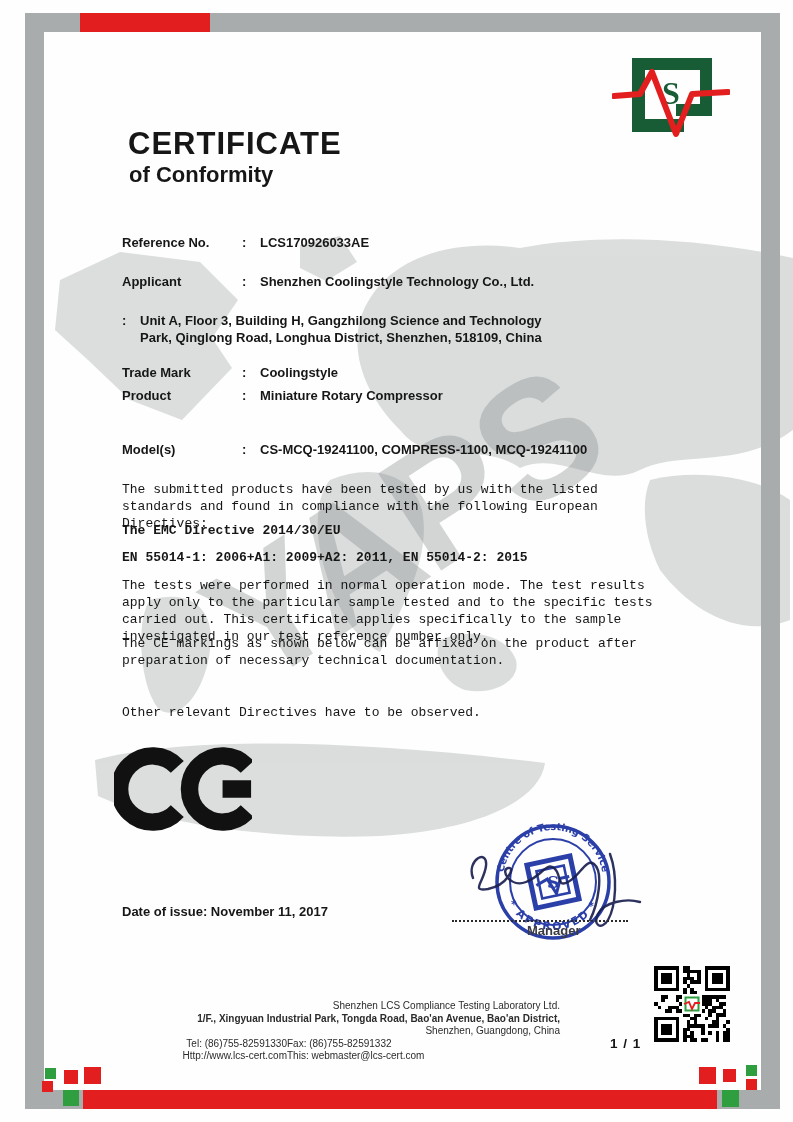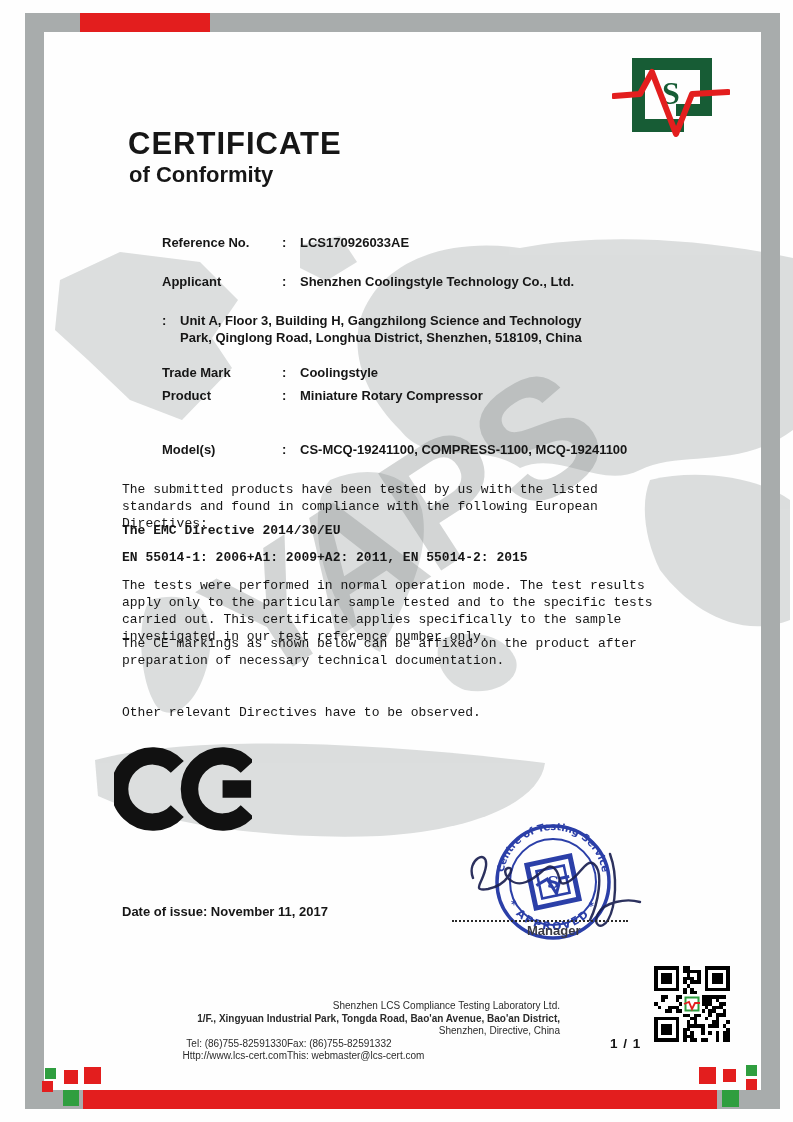--- a/index.html
+++ b/index.html
@@ -23,21 +23,21 @@
              color:rgba(125,132,132,0.33); transform:rotate(-33deg); transform-origin:center;
              letter-spacing:-4px; pointer-events:none; }
 
   
   .content { position:absolute; left:0; top:0; width:100%; height:100%; z-index:2; color:#161616; }
   .title1 { position:absolute; left:128px; top:126px; font-size:31px; font-weight:bold; letter-spacing:1px; }
   .title2 { position:absolute; left:129px; top:162px; font-size:22px; font-weight:bold; }
 
   .logo-svg { position:absolute; left:612px; top:50px; }
 
-  .frow { position:absolute; left:122px; width:548px; display:flex; font-size:13px; font-weight:bold; line-height:17px;margin-left:40px; }
+  .frow { position:absolute; left:122px; width:548px; display:flex; font-size:13px; font-weight:bold; line-height:17px; }
   .frow .lab { width:120px; flex:none; }
   .frow .col { width:18px; flex:none; }
   .frow .val { flex:1; }
   .frow-0 { top:234px; } .frow-1 { top:273px; } .frow-2 { top:312px; }
   .frow-3 { top:364px; } .frow-4 { top:387px; } .frow-5 { top:441px; }
   .frow-2 .val { max-width:412px; }
 
   .para { position:absolute; left:122px; width:545px; font-size:13px; line-height:17px;font-family:Liberation Mono, monospace; }
   .p1 { top:481px; } .p-emc { top:522px; font-weight:bold; } .p-en { top:549px; font-weight:bold; }
   .p2 { top:577px; } .p3 { top:635px; } .p4 { top:679px;margin-top:25px; }
@@ -185,21 +185,21 @@
       </svg>
     </div>
     <div class="dotline"></div>
     <div class="manager">Manager</div>
 
     <div class="date-line">Date of issue: November 11, 2017</div>
 
     <div class="footer">
       <div>Shenzhen LCS Compliance Testing Laboratory Ltd.</div>
       <div class="bold">1/F., Xingyuan Industrial Park, Tongda Road, Bao'an Avenue, Bao'an District,</div>
-      <div>Shenzhen, Directive, China</div>
+      <div>Shenzhen, Guangdong, China</div>
       <div class="frow2">
         <span class="c1">Tel: (86)755-82591330</span>
         <span>Fax: (86)755-82591332</span>
       </div>
       <div class="frow2">
         <span class="c1">Http://www.lcs-cert.com</span>
         <span>This: webmaster@lcs-cert.com</span>
       </div>
     </div>
 

